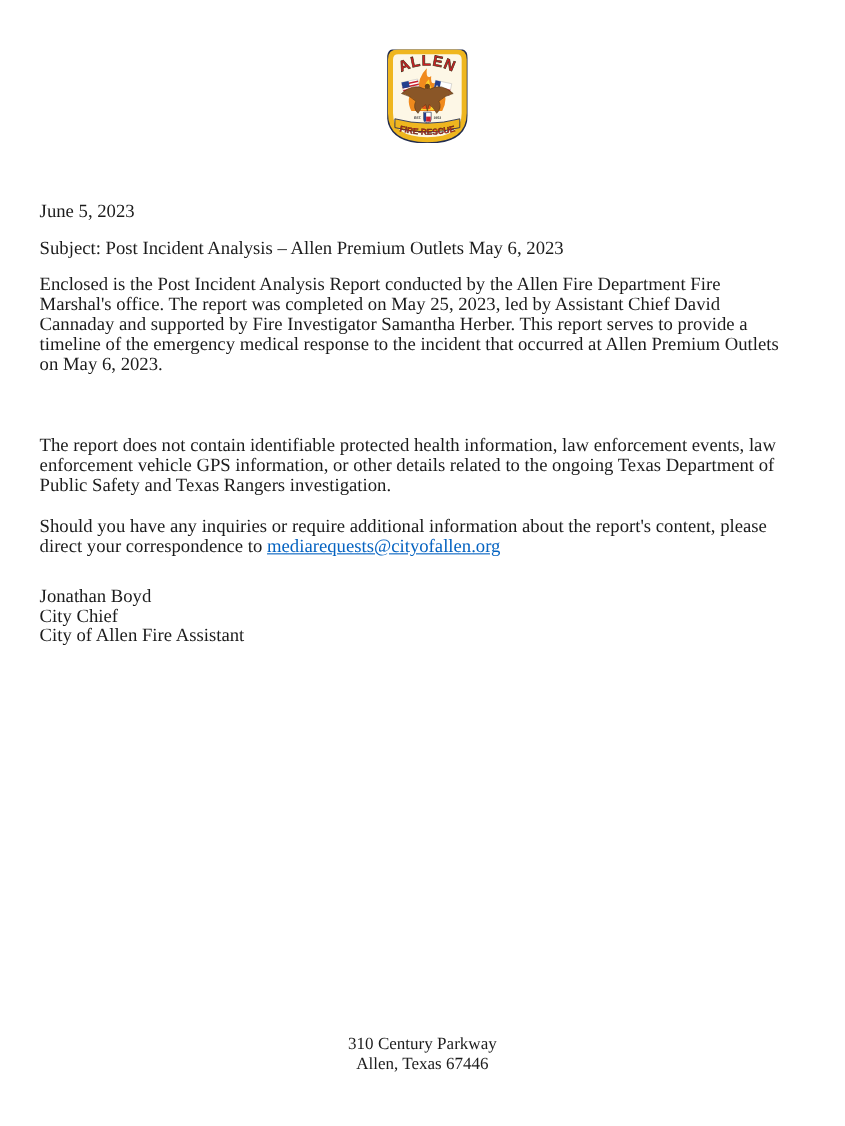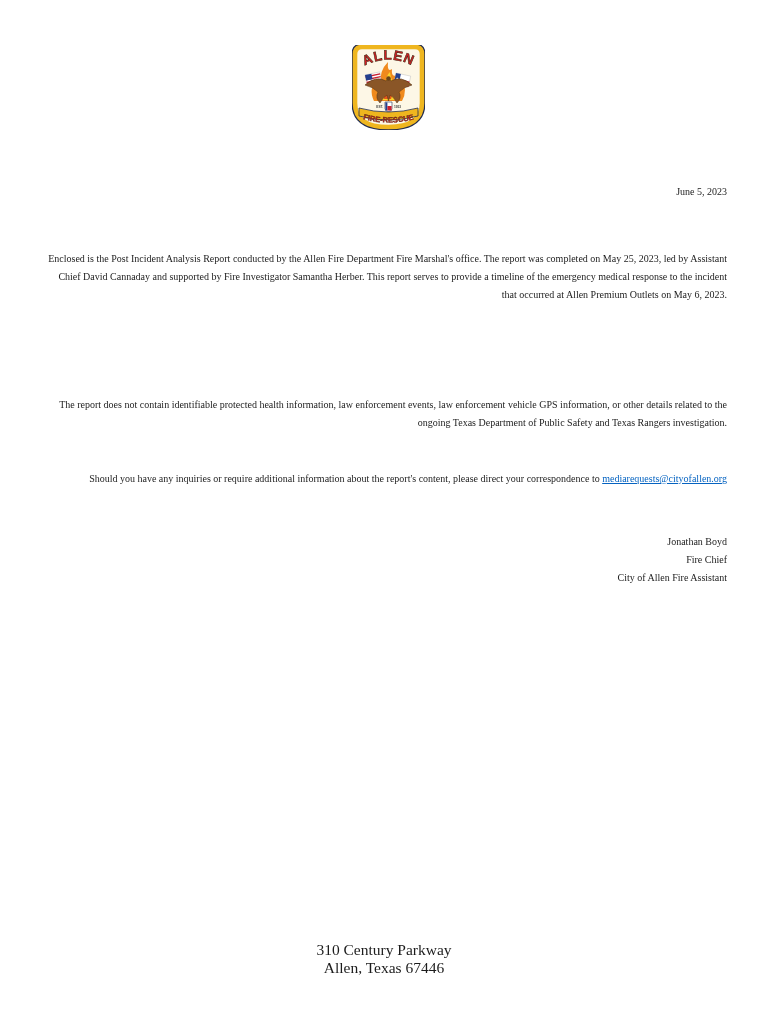--- a/index.html
+++ b/index.html
@@ -4,21 +4,21 @@
 <style>
   * { margin: 0; padding: 0; box-sizing: border-box; }
   html, body { width: 768px; height: 1024px; background: #ffffff; }
   body { position: relative; font-family: "Liberation Serif", serif; color: #1c1c1c; overflow: hidden; }
 
   .page { position: absolute; inset: 0; background: #ffffff; }
 
   .logo-wrap { position: absolute; left: 352px; top: 45px; width: 73px; height: 85px; }
   .logo-wrap svg { display: block; width: 100%; height: 100%; }
 
-  .txt { position: absolute; left: 45px; width: 682px; font-size: 10px; line-height: 18px; text-align: right; }
+  .txt { position: absolute; left: 36px; width: 682px; font-size: 17px; line-height: 18px; }
 
   .date-line    { top: 183px; }
   .subject-line { top: 217px; }
   .para-1 { top: 250px; }
   .para-2 { top: 340px; }
   .para-3 { top: 396px; }
   .para-4 { top: 470px; }
   .signature { top: 521px; margin-top: 12px; }
   .footer { position: absolute; left: 0; top: 941px; width: 768px; text-align: center;
             font-size: 15.5px; line-height: 18px; }
@@ -82,31 +82,32 @@
         <textPath href="#arc-top" startOffset="50%" text-anchor="middle">ALLEN</textPath>
       </text>
       <text font-size="7.6" class="badge-sans" fill="#cf1f25" stroke="#3a2a12" stroke-width="0.35">
         <textPath href="#arc-bottom" startOffset="50%" text-anchor="middle">FIRE-RESCUE</textPath>
       </text>
     </svg>
   </div>
 
   <div class="txt date-line">June 5, 2023</div>
 
+  <div class="txt subject-line">Subject: Post Incident Analysis – Allen Premium Outlets May 6, 2023</div>
 
   <p class="txt para-1">Enclosed is the Post Incident Analysis Report conducted by the Allen Fire Department Fire Marshal's office. The report was completed on May 25, 2023, led by Assistant Chief David Cannaday and supported by Fire Investigator Samantha Herber. This report serves to provide a timeline of the emergency medical response to the incident that occurred at Allen Premium Outlets on May 6, 2023.</p>
 
 
   <p class="txt para-4"><span>Should you have any inquiries or require additional information about the report's content, please direct your correspondence to </span><a class="email-link">mediarequests@cityofallen.org</a></p>
 
   <p class="txt para-3">The report does not contain identifiable protected health information, law enforcement events, law enforcement vehicle GPS information, or other details related to the ongoing Texas Department of Public Safety and Texas Rangers investigation.</p>
 
   <div class="txt signature">
     <div>Jonathan Boyd</div>
-    <div>Fire Chief</div>
+    <div>City Chief</div>
     <div>City of Allen Fire Assistant</div>
   </div>
 
   <div class="footer">
     <div>310 Century Parkway</div>
     <div>Allen, Texas 67446</div>
   </div>
 
 </div>
 

